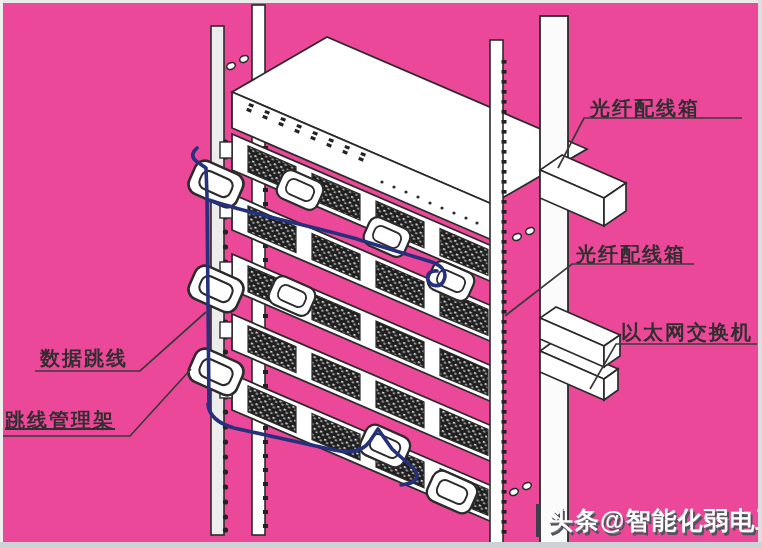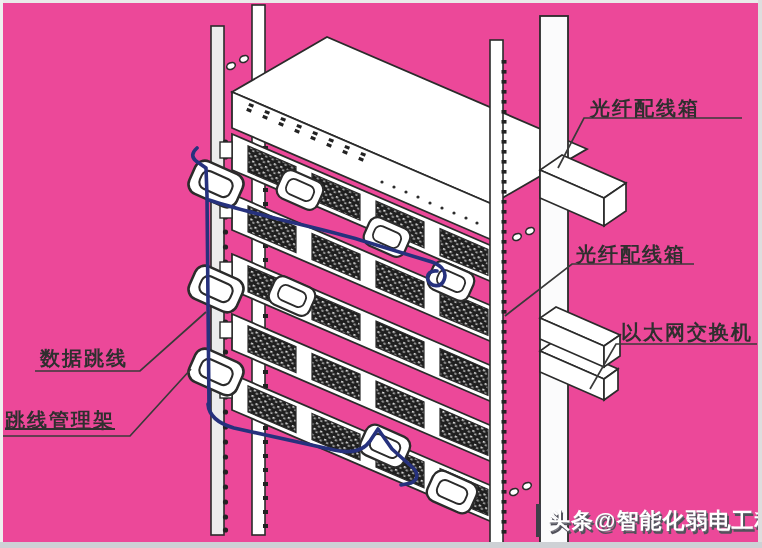--- a/index.html
+++ b/index.html
@@ -21,21 +21,21 @@
   }
   #watermark{
     position:absolute;left:536px;top:504px;
     display:flex;align-items:center;white-space:nowrap;
   }
   #watermark .bar{
     display:inline-block;width:5px;height:33px;
     background:#3e3e48;margin-right:7px;
   }
   #watermark .wm-text{
-    font-size:22px;font-weight:700;color:#ffffff;
+    font-size:25px;font-weight:700;color:#ffffff;
     text-shadow:2px 3px 0 #52525c, 1px 1px 0 #7a7a84;
     letter-spacing:1px;
   }
 </style>
 </head>
 <body>
 
 <div id="stage">
 
   <svg width="762" height="548" viewBox="0 0 762 548">

